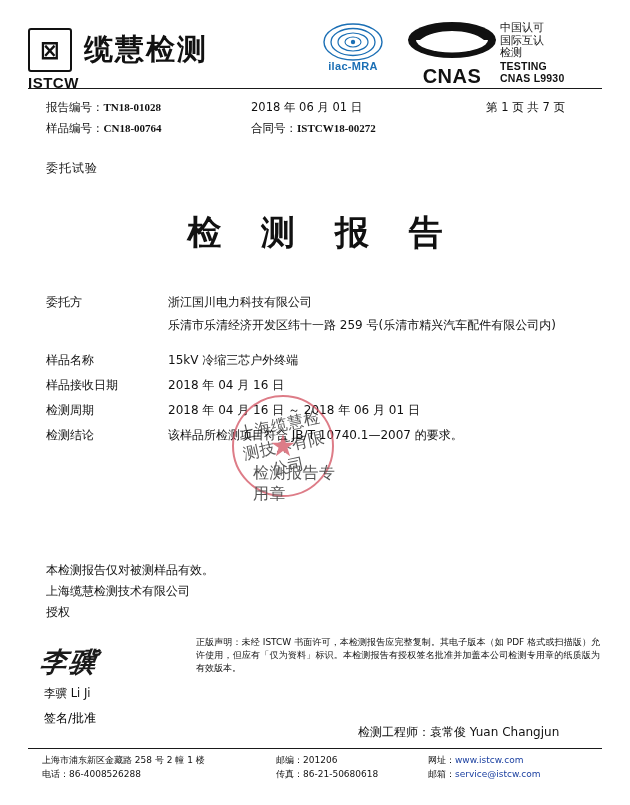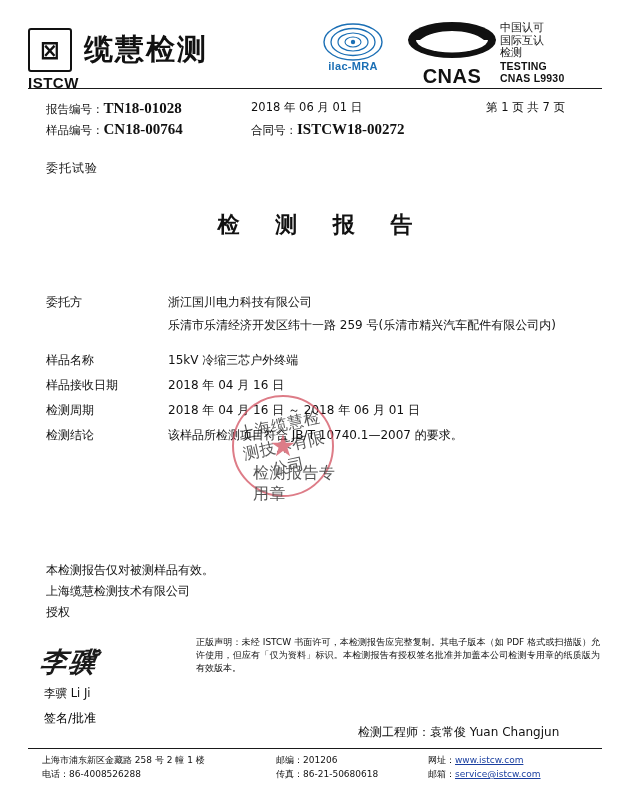--- a/index.html
+++ b/index.html
@@ -142,21 +142,21 @@
     font-family: "DejaVu Sans", sans-serif;
     font-size: 11.5px;
     color: #111;
   }
   .meta-row {
     position: relative;
     height: 21px;
     white-space: nowrap;
   }
   .meta .lbl { font-family: "DejaVu Sans", sans-serif; }
-  .meta .val { font-family: "Liberation Serif", serif; font-weight: bold; font-size: 15px; }
+  .meta .val { font-family: "Liberation Serif", serif; font-weight: bold; font-size: 11px; }
   .m-a { position: absolute; left: 0; top: 0; }
   .m-b { position: absolute; left: 205px; top: 0; }
   .m-c { position: absolute; left: 440px; top: 0; }
 
   .entrust {
     position: absolute;
     left: 46px;
     top: 160px;
     font-family: "DejaVu Sans", sans-serif;
     font-size: 12px;
@@ -165,21 +165,21 @@
   }
 
   
   .doc-title {
     position: absolute;
     top: 210px;
     left: 0;
     width: 630px;
     text-align: center;
     font-family: "DejaVu Sans", sans-serif;
-    font-size: 22px;
+    font-size: 34px;
     font-weight: bold;
     letter-spacing: 14px;
     text-indent: 14px;
     color: #111;
   }
 
   
   .fields {
     position: absolute;
     left: 46px;
@@ -334,21 +334,21 @@
     width: 574px;
     font-family: "DejaVu Sans", sans-serif;
     font-size: 9px;
     line-height: 14px;
     color: #111;
   }
   .f-col { position: absolute; top: 0; }
   .f-col.c1 { left: 14px; width: 230px; }
   .f-col.c2 { left: 248px; width: 150px; }
   .f-col.c3 { left: 400px; width: 180px; }
-  .link { color: #1a3fa0; text-decoration: underline; }
+  .link { color: #1a3fa0; }
 </style>
 </head>
 <body>
 
 <div class="page">
 
   <div class="header">
 
     <div class="logo-block">
       <div class="logo-mark">

